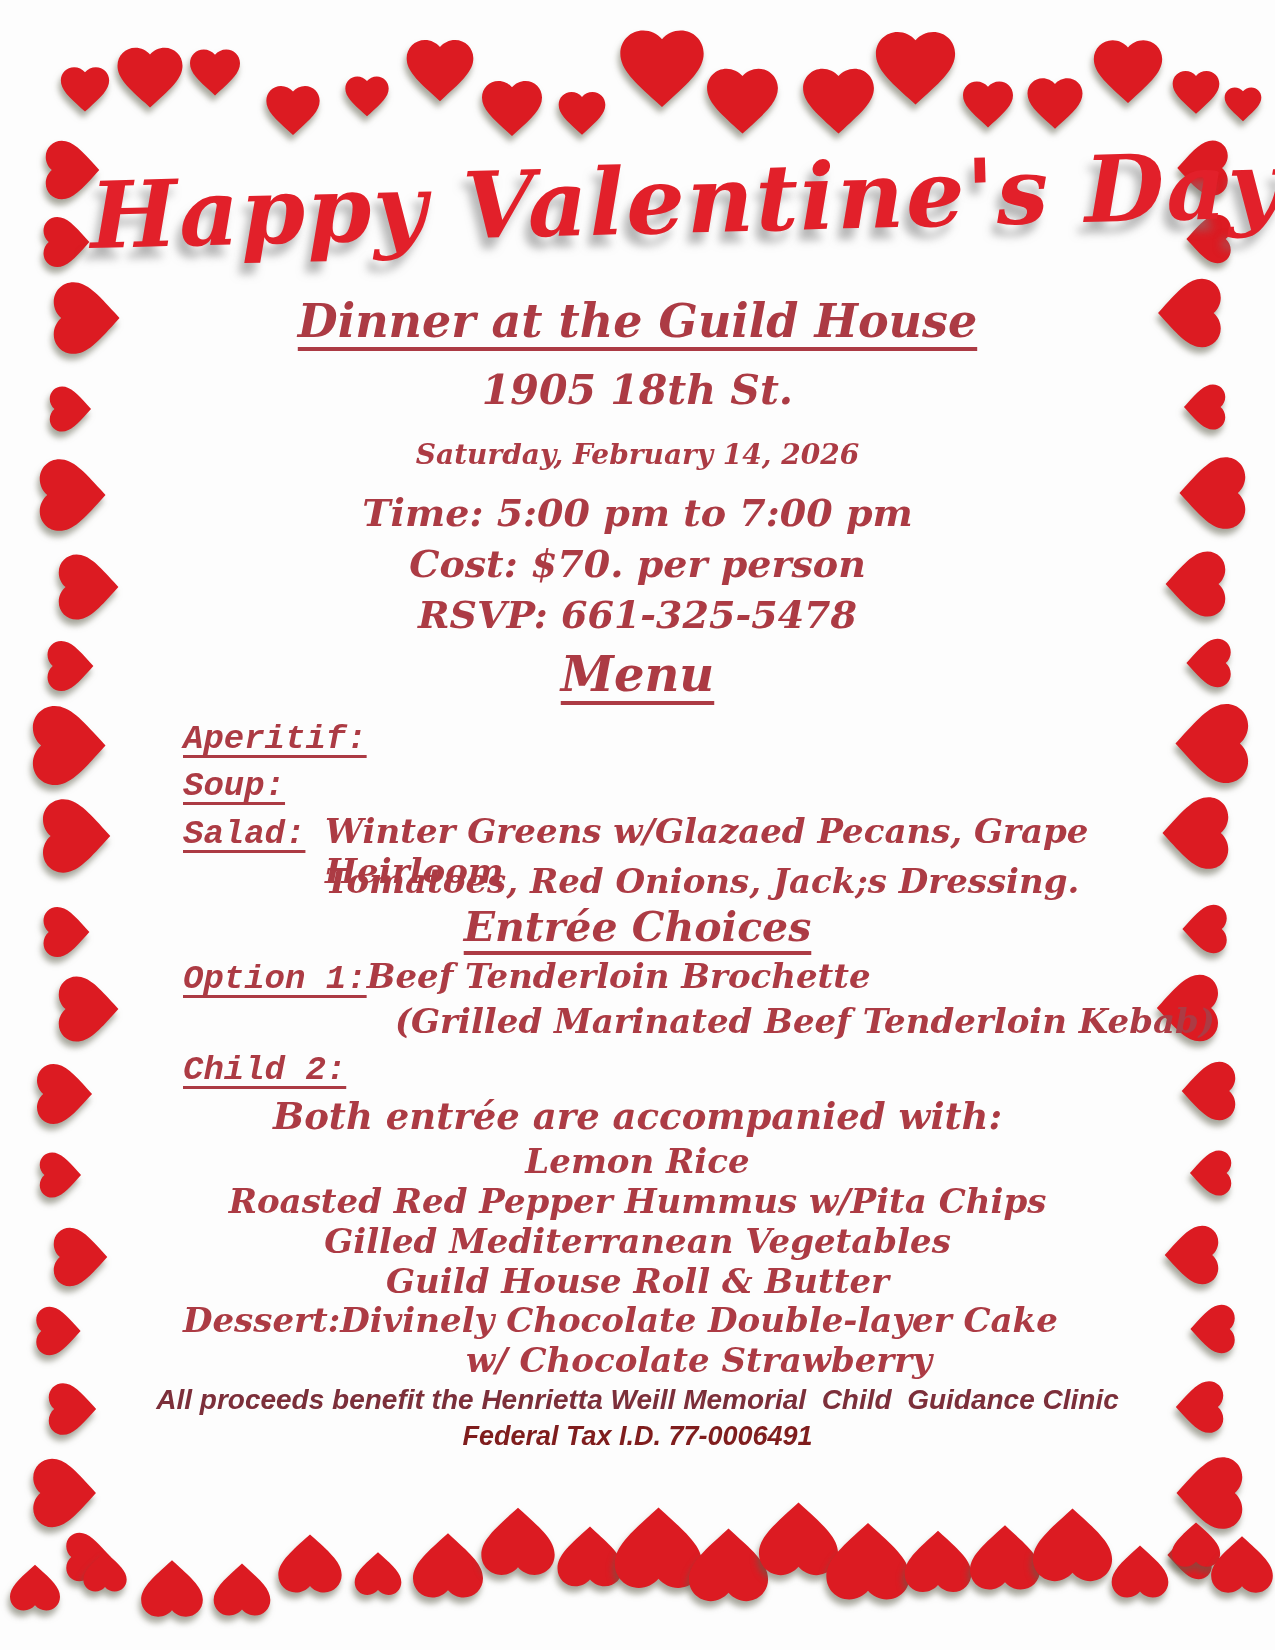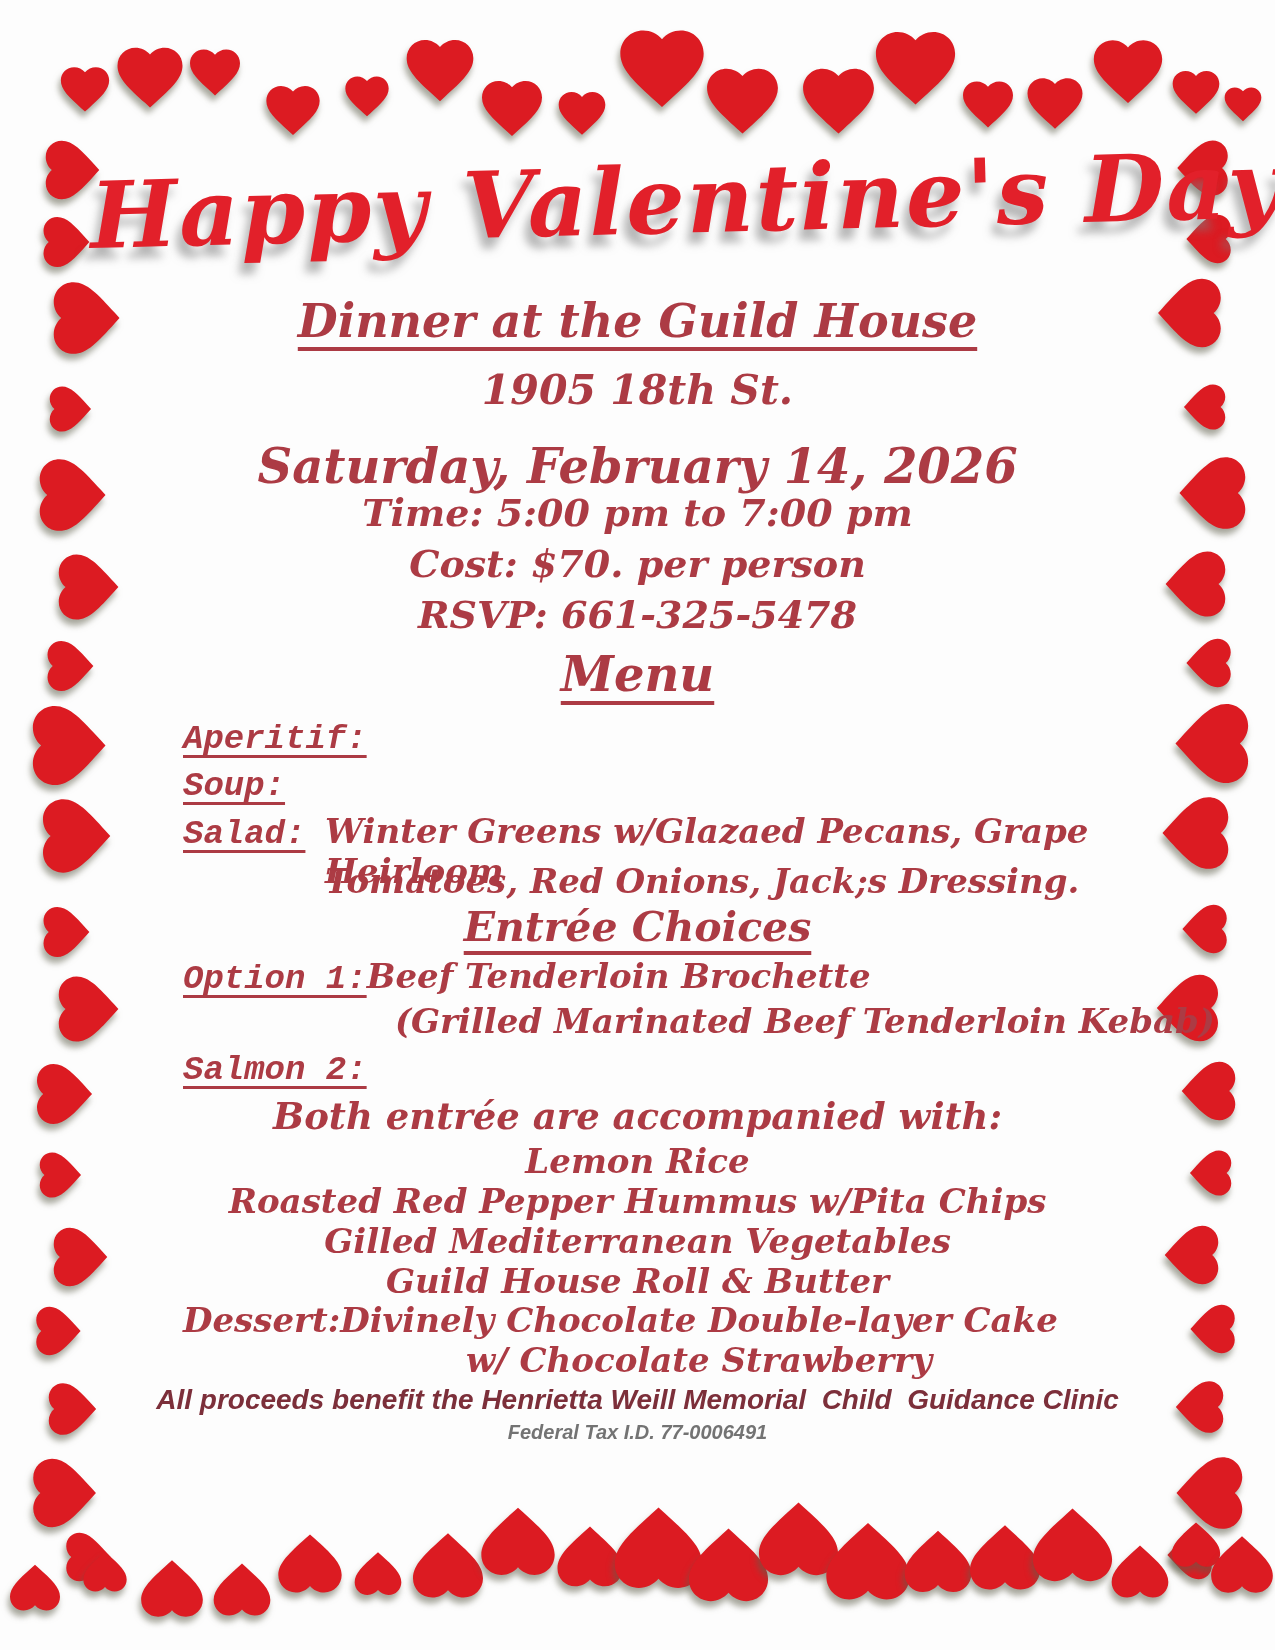--- a/index.html
+++ b/index.html
@@ -18,21 +18,21 @@
     color:#e2202a;
     transform:rotate(-1.5deg);
     text-shadow:-6px 11px 9px rgba(125,125,125,.55);
     white-space:nowrap;
     letter-spacing:2px;
   }
   .subtitle{top:294px;font-size:46px;}
   .u-thick{text-decoration:underline;text-decoration-thickness:4px;text-underline-offset:10px;font-style:italic;}
   .u-med{text-decoration:underline;text-decoration-thickness:3px;text-underline-offset:7px;font-family:Liberation Mono, monospace;}
   .address{top:366px;font-size:41px;}
-  .date-line{top:438px;font-size:48px;}
+  .date-line{top:438px;font-size:28px;}
   .time-line{top:490px;font-size:38px;}
   .cost-line{top:541px;font-size:38px;}
   .rsvp-line{top:592px;font-size:38px;}
   .menu-heading{top:646px;font-size:48px;}
   .menu-row{left:183px;right:120px;display:flex;align-items:flex-start;font-size:34px;}
   .menu-row .lbl{flex:0 0 142px;white-space:nowrap;}
   .menu-row .val{flex:1 1 auto;}
   .row-aperitif{top:716px;}
   .row-soup{top:763px;}
   .row-salad{top:811px;}
@@ -47,21 +47,21 @@
   .acc-2{top:1221px;font-size:34px;}
   .acc-3{top:1261px;font-size:34px;}
   .row-dessert{top:1300px;}
   .dessert-val{display:inline-block;text-align:center;}
   .dessert-val .line2{font-size:34px;}
   .footer-1{top:1384px;left:120px;right:120px;text-align:center;
     font-family:"Liberation Sans",sans-serif;font-weight:700;font-style:italic;
     font-size:28px;color:#7c2f3a;white-space:pre-wrap;}
   .footer-2{top:1421px;left:120px;right:120px;text-align:center;
     font-family:"Liberation Sans",sans-serif;font-weight:700;font-style:italic;
-    font-size:20px;color:#737373;}
+    font-size:27px;color:#7f1d1d;}
   .heart{
     position:absolute;
     filter:drop-shadow(-2px 6px 3px rgba(95,95,75,.55));
   }
   .heart svg{display:block;width:100%;height:100%;}
 </style>
 </head>
 <body>
 
 <div id="heart-border">
@@ -453,21 +453,21 @@
 
 <div class="abs center-line entree-heading script body-red"><span class="u-thick">Entrée Choices</span></div>
 
 <div class="abs menu-row row-opt1 script body-red">
   <span class="lbl"><span class="u-med">Option 1:</span></span>
   <span class="val">Beef Tenderloin Brochette</span>
 </div>
 <div class="abs opt1-sub script body-red">(Grilled Marinated Beef Tenderloin Kebab)</div>
 
 <div class="abs menu-row row-opt2 script body-red">
-  <span class="lbl"><span class="u-med">Salmon 2:</span></span>
+  <span class="lbl"><span class="u-med">Child 2:</span></span>
 </div>
 
 <div class="abs center-line both-line script body-red">Both entrée are accompanied with:</div>
 
 <div class="abs center-line acc-0 script body-red">Lemon Rice</div>
 <div class="abs center-line acc-1 script body-red">Roasted Red Pepper Hummus w/Pita Chips</div>
 <div class="abs center-line acc-2 script body-red">Gilled Mediterranean Vegetables</div>
 <div class="abs center-line acc-3 script body-red">Guild House Roll &amp; Butter</div>
 
 <div class="abs menu-row row-dessert script body-red">

